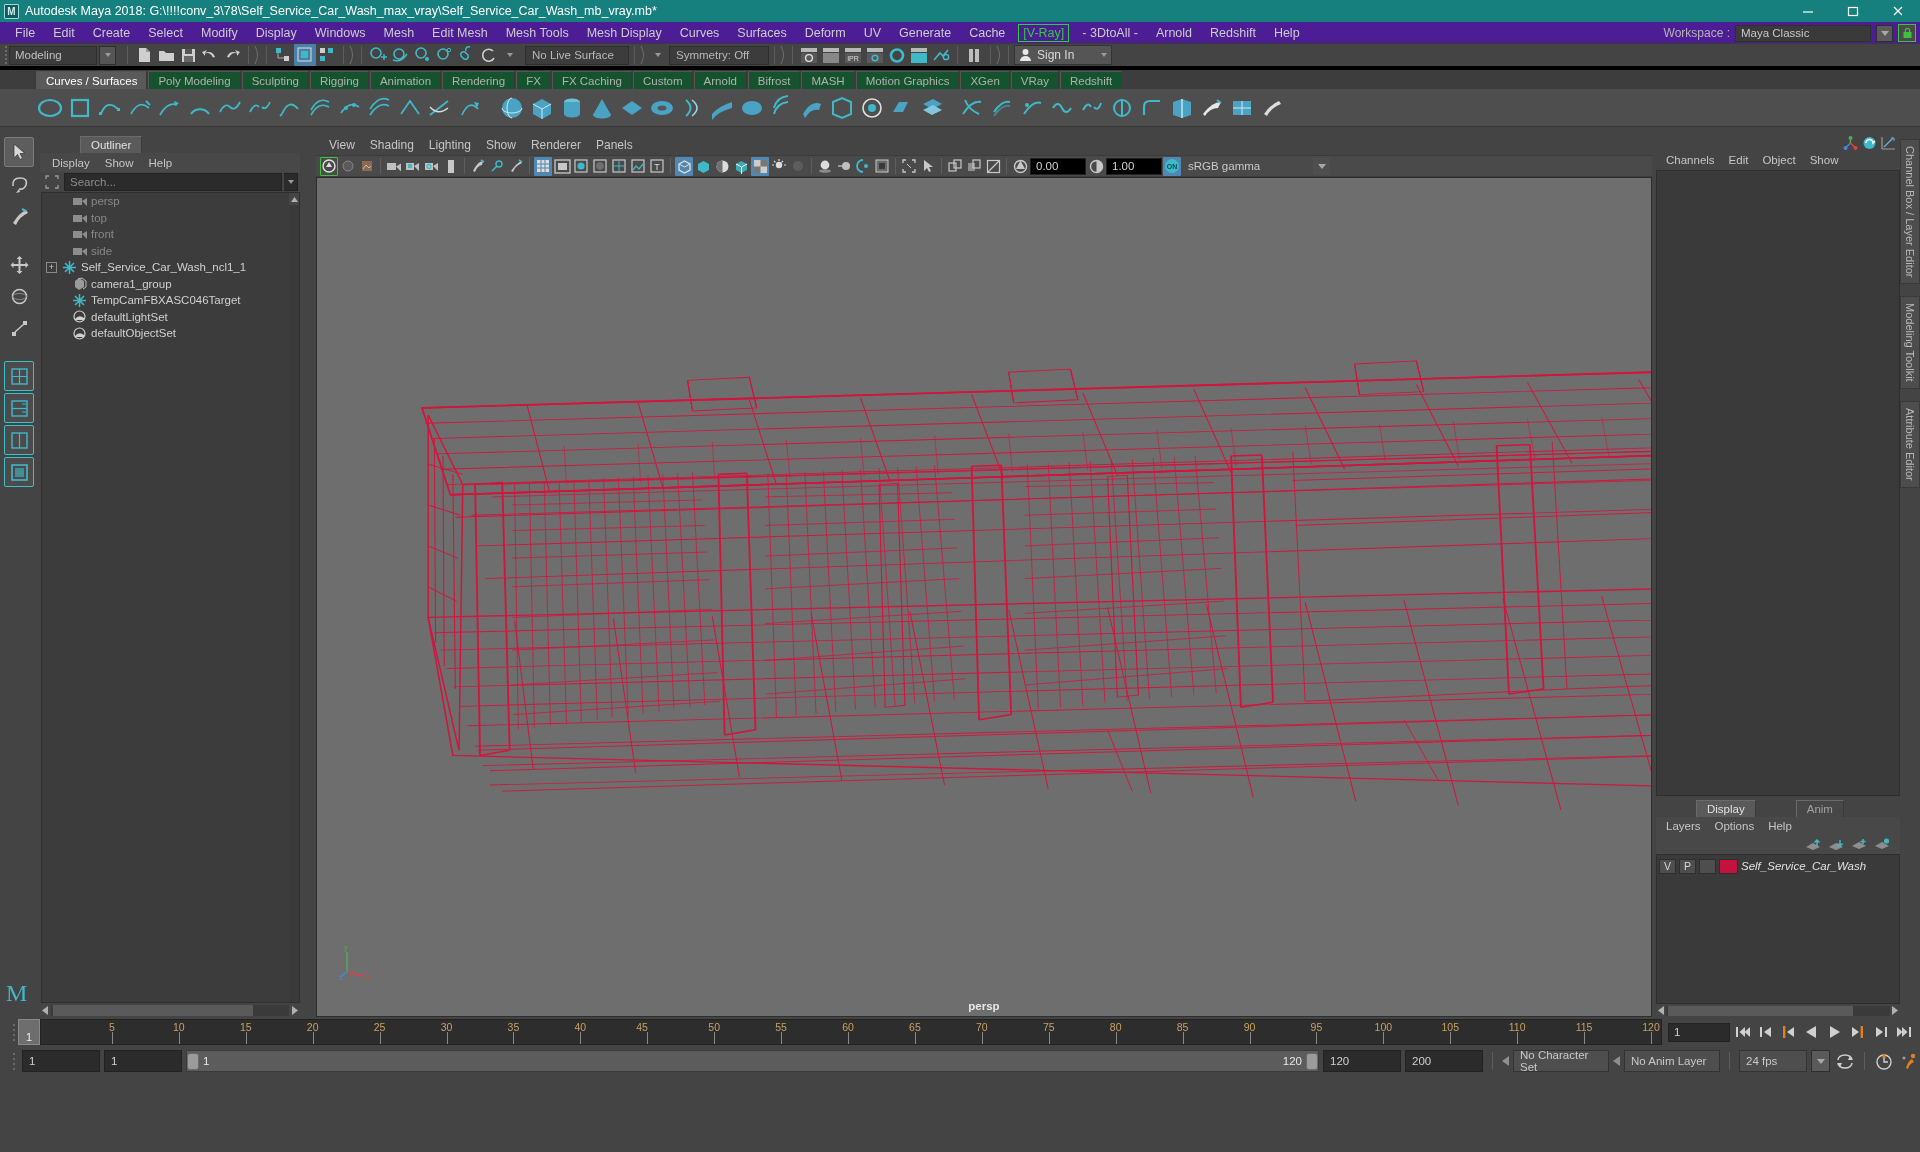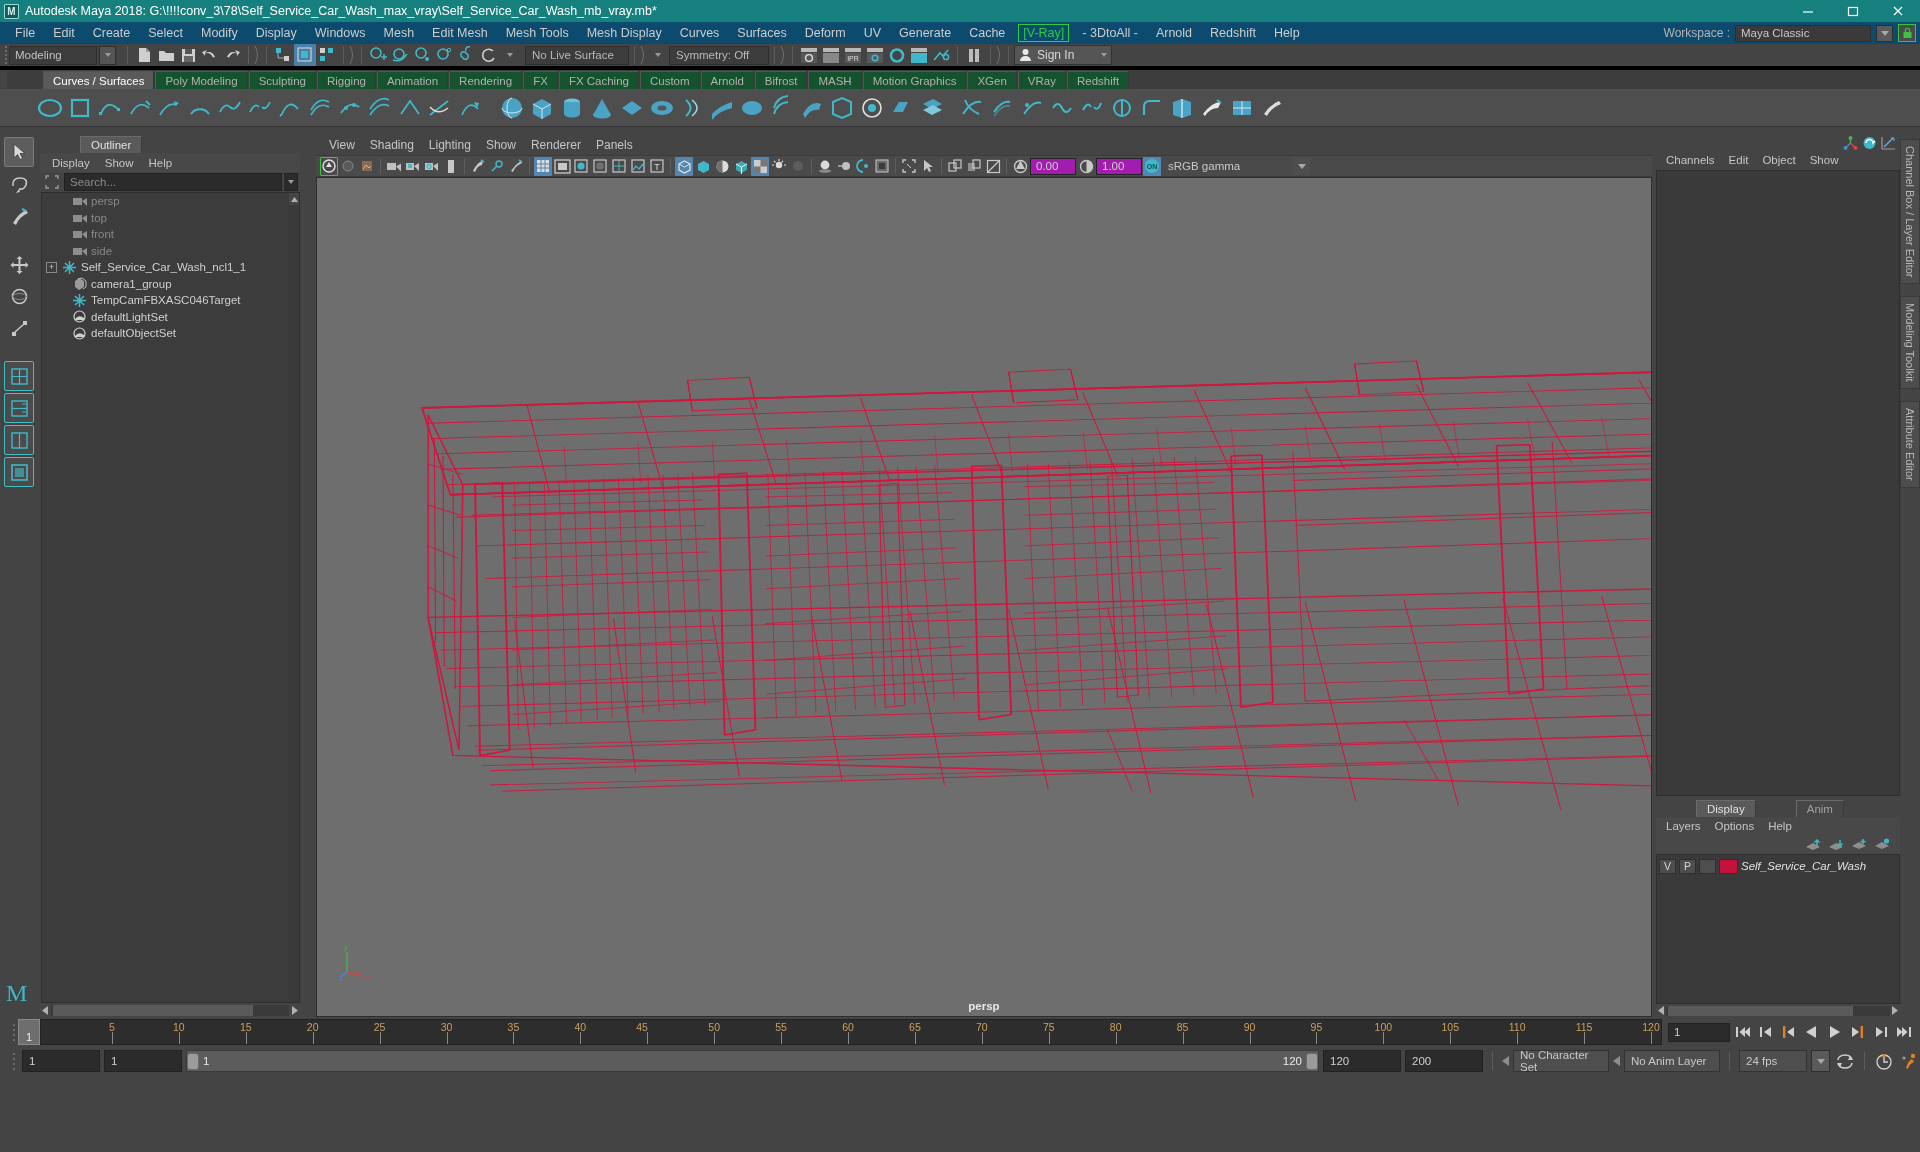--- a/index.html
+++ b/index.html
@@ -27,21 +27,21 @@
   .title-text { flex: 1; white-space: nowrap; overflow: hidden; }
   .win-btns { display: flex; height: 22px; }
   .win-btn {
     width: 45px; height: 22px; display: flex; align-items: center; justify-content: center;
     color: #fff; font-size: 13px;
   }
   .win-btn svg { display: block; }
 
   
   .menubar {
-    height: 22px; background: #0c4a6e; display: flex; align-items: center;
+    height: 22px; background: #4c1d95; display: flex; align-items: center;
     padding-left: 6px; font-size: 12.5px; border-bottom: 1px solid #3a3a3a;
     position: relative;
   }
   .menu-item {
     padding: 2px 9px; color: #cccccc; white-space: nowrap; line-height: 16px;
   }
   .menu-item.vray { color: #2ecc40; border: 1px solid #2ecc40; padding: 0px 4px; margin: 0 4px; }
   .workspace-wrap {
     position: absolute; right: 4px; top: 0; height: 22px; display:flex; align-items:center; gap:5px;
   }
@@ -86,21 +86,21 @@
   }
   .tri-down { width:0;height:0;border-left:4px solid transparent;border-right:4px solid transparent;border-top:5px solid #a8a8a8; }
   .tri-down-sm { width:0;height:0;border-left:3.5px solid transparent;border-right:3.5px solid transparent;border-top:4.5px solid #9a9a9a; }
   .signin {
     height: 20px; background: #555; border: 1px solid #333; display: flex; align-items: center;
     gap: 5px; padding: 0 4px; color: #d8d8d8; font-size: 12px;
   }
 
   
   .shelf-tabs {
-    height: 19px; background: #3d3d3d; display: flex; align-items: flex-end; padding-left: 36px; margin-left: 7px;
+    height: 19px; background: #3d3d3d; display: flex; align-items: flex-end; padding-left: 36px;
   }
   .shelf-tab {
     height: 18px; padding: 0 9px; font-size: 11.5px; color: #b0b0b0; line-height: 18px;
     background: #14532d; margin-right: 1px; border-top: 1px solid #565656;
     border-left: 1px solid #565656; border-right: 1px solid #383838;
   }
   .shelf-tab.active { background: #5a5a5a; color: #fff; }
   .shelf-row {
     height: 38px; background: #4e4e4e; display: flex; align-items: center; padding-left: 36px;
     border-bottom: 1px solid #383838; gap: 2px;
@@ -174,21 +174,21 @@
   .vp-menubar .pm-item { font-size: 12px; padding: 1px 7px; }
   .vp-toolbar {
     height: 22px; background: #4a4a4a; display: flex; align-items: center; padding-left: 4px; gap: 1px;
     border-top: 1px solid #3c3c3c; border-bottom: 1px solid #3c3c3c;
   }
   .vpbtn { width: 18px; height: 19px; display:flex;align-items:center;justify-content:center;border-radius:1px;}
   .vpbtn.on { background: #5187b0; }
   .vpbtn.green { border: 1px solid #3fc03f; }
   .vp-sep { width:1px;height:16px;background:#5e5e5e;margin:0 3px;}
   .vp-num {
-    width: 46px; height: 17px; background: #a21caf; border: 1px solid #222; color: #d0d0d0;
+    width: 56px; height: 17px; background: #000000; border: 1px solid #222; color: #d0d0d0;
     font-size: 11.5px; display:flex;align-items:center;padding-left:5px;
   }
   .vp-gamma {
     width: 130px; height: 17px; background: #4a4a4a; color: #c8c8c8; font-size: 11.5px;
     display:flex;align-items:center;padding-left:6px;
   }
   .vp-gamma-arrow{width:17px;height:17px;background:#4e4e4e;display:flex;align-items:center;justify-content:center;}
   .viewport {
     flex: 1; background: #6e6e6e; position: relative; overflow: hidden;
     border: 1px solid #2e2e2e;

